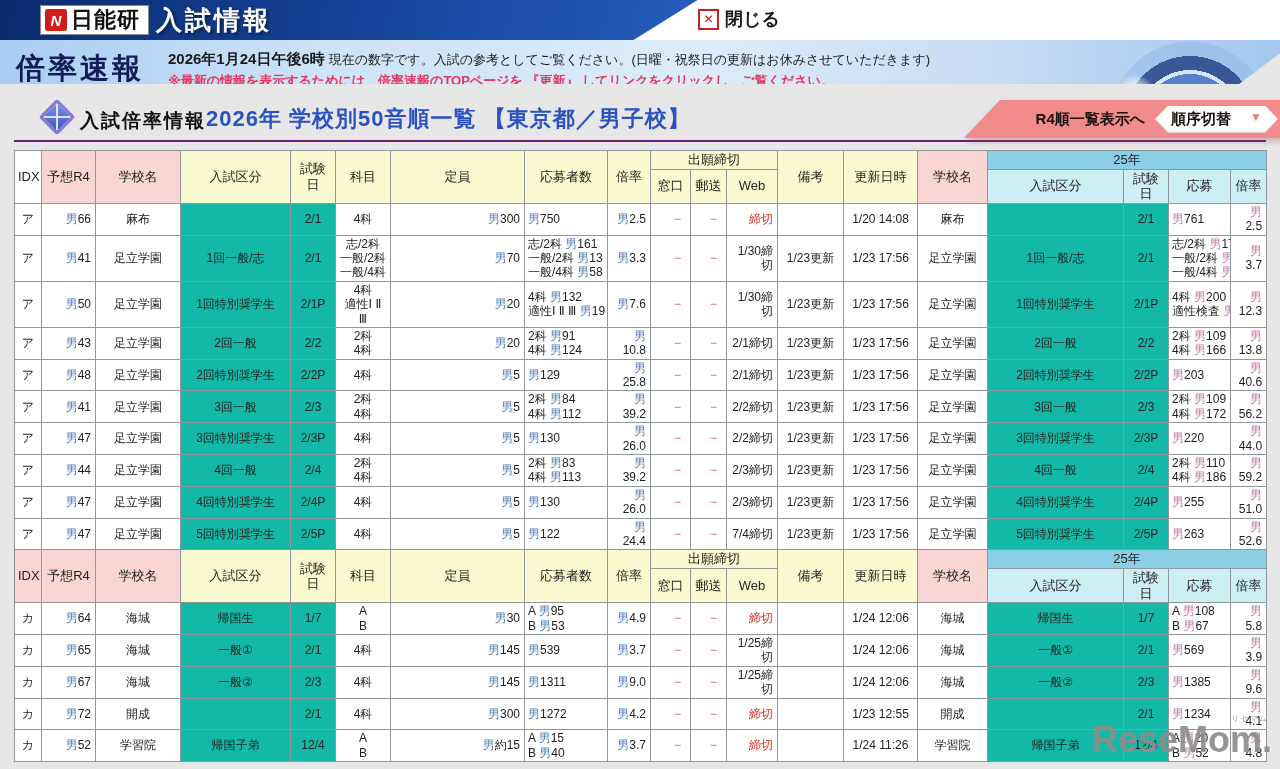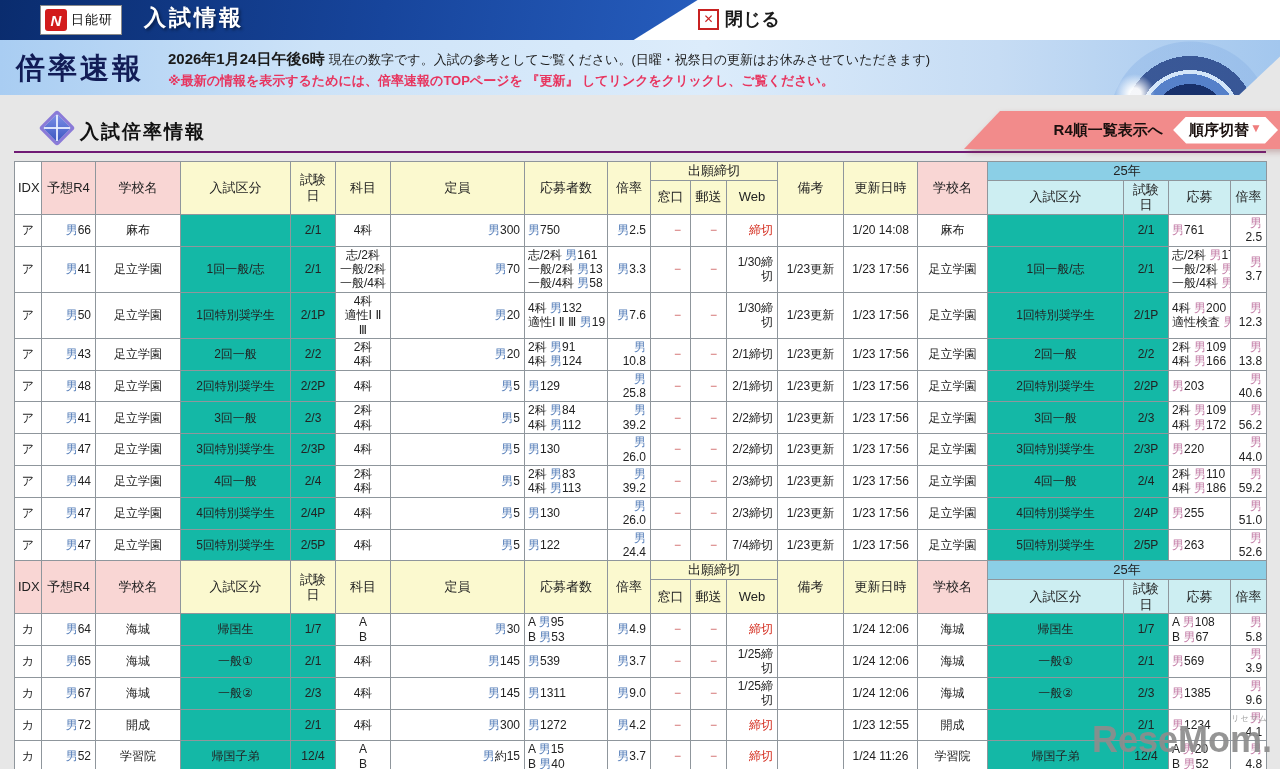--- a/index.html
+++ b/index.html
@@ -16,32 +16,32 @@
   .topbar{position:relative;height:40px;background:#fff}
   .topbar-blue{position:absolute;inset:0;
     background:linear-gradient(100deg,#0a2c6e 0%,#17459c 30%,#2a63c6 62%,#3f7bda 88%);
     clip-path:polygon(0 0,54.5% 0,49.5% 100%,0 100%)}
   .logo-box{position:absolute;left:40px;top:5px;height:30px;background:#fff;
     border:1px solid #8a8a8a;display:flex;align-items:center;gap:4px;
     padding:0 8px 0 4px;box-sizing:border-box;cursor:pointer}
   .logo-icon{width:22px;height:22px;background:#d21c1c;color:#fff;font-weight:bold;
     display:flex;align-items:center;justify-content:center;font-size:15px;
     border-radius:3px;font-style:italic}
-  .logo-text{font-weight:normal;font-size:13px;color:#101010;letter-spacing:1px}
-  .site-title{position:absolute;left:144px;top:3px;color:#fff;font-size:22px;
+  .logo-text{font-weight:bold;font-size:22px;color:#101010;letter-spacing:1px}
+  .site-title{position:absolute;left:156px;top:3px;color:#fff;font-size:26px;
     font-weight:bold;letter-spacing:3px;text-shadow:2px 2px 3px rgba(0,0,0,.45)}
   .close-btn{position:absolute;left:698px;top:7px;display:flex;align-items:center;
     gap:6px;background:none;border:none;cursor:pointer;font-size:18px;
     font-weight:bold;color:#1a1a1a;padding:0;font-family:inherit}
   .close-icon{width:17px;height:17px;border:2px solid #c82121;color:#c82121;
     font-size:12px;font-weight:bold;display:flex;align-items:center;
     justify-content:center;background:#fff}
 
   
-  .notice{position:relative;height:55px;
+  .notice{position:relative;height:44px;
     background:
       radial-gradient(circle at 1135px 54px, rgba(255,255,255,.95) 0 6px, rgba(255,255,255,0) 20px),
       radial-gradient(circle at 1190px 82px, rgba(16,40,100,.95) 0 38px,
         rgba(70,115,195,.85) 38px 48px, rgba(215,232,250,.9) 48px 52px,
         rgba(28,58,128,.8) 52px 66px, rgba(140,180,230,.45) 66px 80px, transparent 81px),
       linear-gradient(90deg,#a9cdf2 0%,#cde3f8 25%,#dcecfb 55%,#c6dcf4 78%,#a3c7ee 100%);
     clip-path:polygon(0 0,100% 0,100% 30%,96.8% 100%,0 100%)}
   .notice-label{position:absolute;left:16px;top:9px;
     font-family:"Liberation Serif","DejaVu Serif",serif;font-weight:bold;
     font-size:29px;color:#121c56;letter-spacing:3px}
@@ -64,21 +64,21 @@
   .t-main{position:absolute;left:192px;top:8px;font-size:22px;font-weight:bold;
     color:var(--accent-blue);letter-spacing:1px}
   .switch{position:absolute;right:-14px;top:2px;width:330px;height:38px;
     background:var(--salmon);clip-path:polygon(36px 0,100% 0,100% 100%,0 100%);
     display:flex;align-items:center;justify-content:flex-end;gap:10px;
     padding-right:16px;box-sizing:border-box;cursor:pointer;font-size:15px;
     font-weight:bold;color:#19100e}
   .switch-wrap{position:absolute;right:-14px;top:2px;filter:drop-shadow(2px 3px 3px rgba(140,70,70,.35))}
   .hex{background:#fff;clip-path:polygon(13px 0,calc(100% - 13px) 0,100% 50%,
     calc(100% - 13px) 100%,13px 100%,0 50%);padding:4px 16px;display:flex;
-    align-items:flex-start;gap:1px}
+    align-items:flex-start;gap:19px}
   .tri{color:#ef7d7d;font-size:12px}
 
   
   table{border-collapse:collapse;table-layout:fixed;width:1252px;background:#fff;
     border:1px solid #6f7478}
   th,td{border:1px solid #8f969c;padding:1px 3px;font-size:12px;line-height:1.2;
     overflow:hidden;color:#222;font-weight:normal;box-sizing:border-box}
   th{font-size:13px;text-align:center}
   .hrow th{height:18px}
   .hrow2 th{height:20px}
@@ -124,20 +124,21 @@
   <div class="notice-text">
     <div><span class="dt">2026年1月24日午後6時</span><span>現在の数字です。入試の参考としてご覧ください。(日曜・祝祭日の更新はお休みさせていただきます)</span></div>
     <div class="notice-line2">※最新の情報を表示するためには、倍率速報のTOPページを 『更新』 してリンクをクリックし、ご覧ください。</div>
   </div>
 </div>
 
 <main>
   <div class="title-bar">
     <span class="diamond"></span>
     <span class="t-label">入試倍率情報</span>
+    <span class="t-main">2026年 学校別50音順一覧 【東京都／男子校】</span>
     <div class="switch-wrap">
       <div class="switch">
         <span>R4順一覧表示へ</span>
         <span class="hex">
           <span>順序切替</span>
           <span class="tri">▼</span>
         </span>
       </div>
     </div>
   </div>

